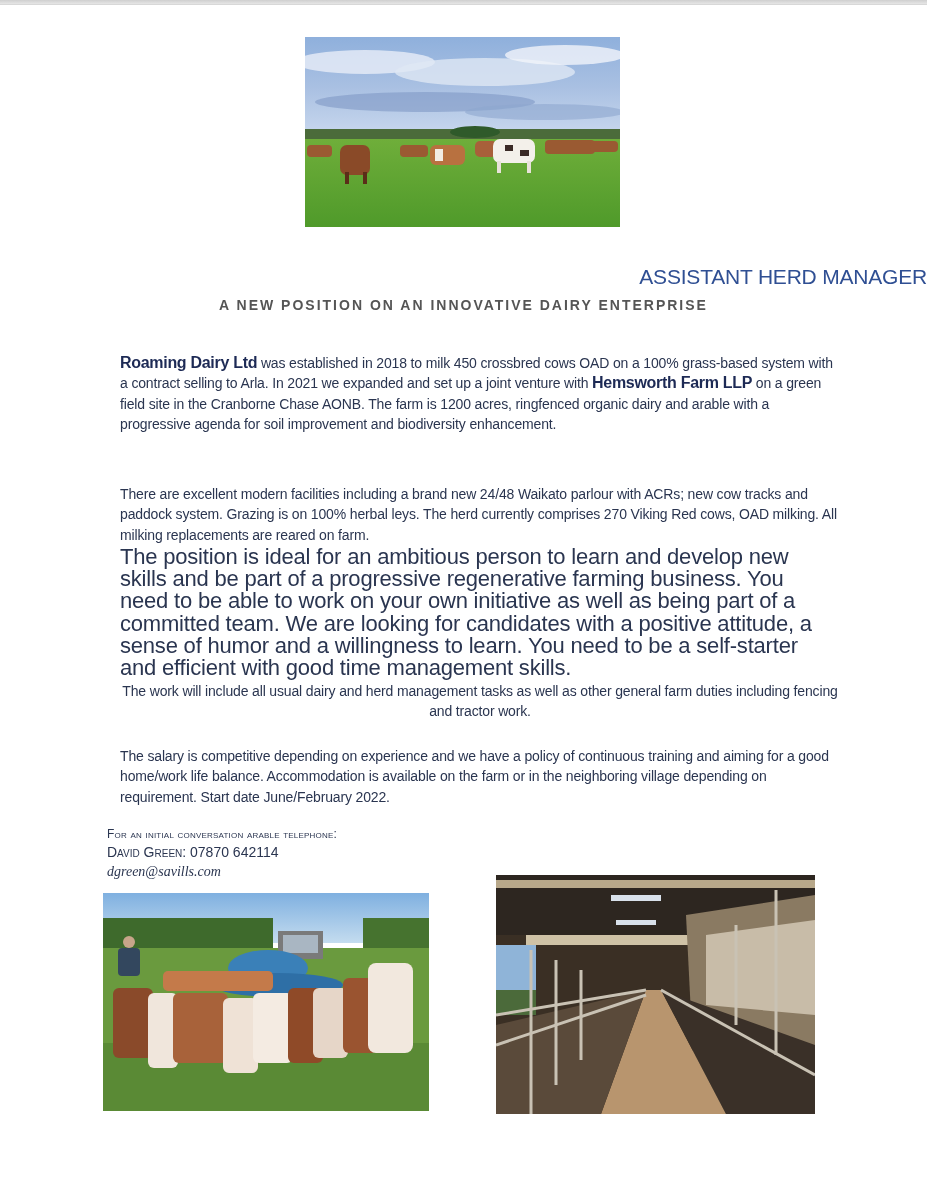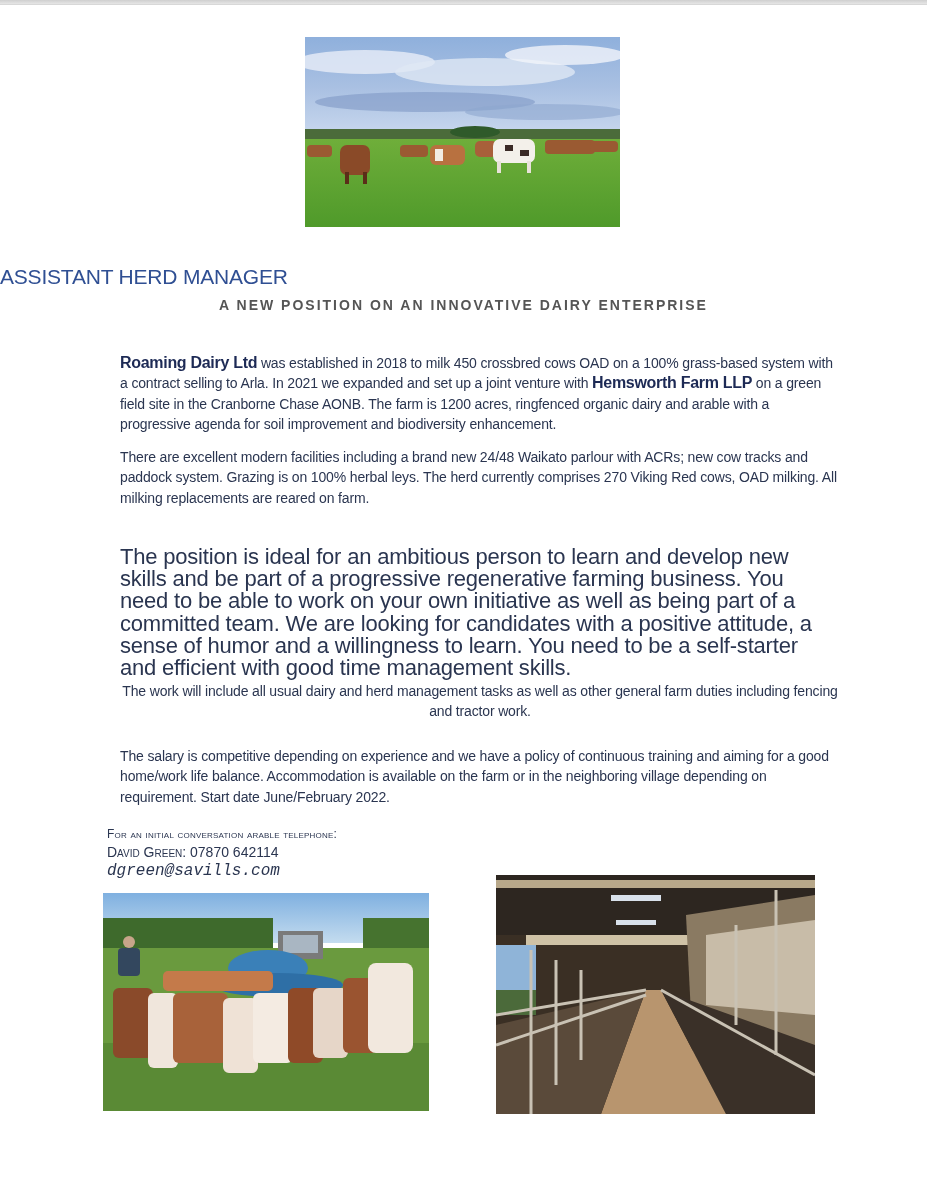--- a/index.html
+++ b/index.html
@@ -16,52 +16,52 @@
     }
     .photo { position: absolute; overflow: hidden; }
     .photo svg { display: block; width: 100%; height: 100%; }
 
     #hero-photo { left: 305px; top: 37px; width: 315px; height: 190px; }
     #calves-photo { left: 103px; top: 893px; width: 326px; height: 218px; }
     #parlour-photo { left: 496px; top: 875px; width: 319px; height: 239px; }
 
     .title {
       position: absolute; left: 0; width: 927px; top: 265px;
-      text-align: left; font-size: 21px; color: #2f4f93;
+      text-align: right; font-size: 21px; color: #2f4f93;
       font-family: "Liberation Sans", sans-serif; letter-spacing: -0.2px;
     }
     .subtitle {
       position: absolute; left: 0; width: 927px; top: 297px;
       text-align: center; font-size: 14px; font-weight: bold; color: #555555;
       letter-spacing: 2px; font-family: "Liberation Sans", sans-serif;
     }
     .para {
       position: absolute; left: 107px; width: 720px;
       font-size: 14px; line-height: 20.3px; color: #2a3550;
       font-family: "Liberation Sans", sans-serif; letter-spacing: -0.15px; margin-left: 13px;
     }
     .para .strong-name { font-size: 16px; font-weight: bold; color: #1d2a55; letter-spacing: -0.3px; }
     #p1 { top: 353px; }
-    #p2 { top: 447px; }
+    #p2 { top: 484px; }
     #p3 { top: 546px; font-size: 22px; line-height: 22.2px; width: 715px; letter-spacing: -0.2px; }
     #p4 { top: 681px; text-align: center; }
     #p5 { top: 746px; }
 
     .contact { position: absolute; left: 107px; top: 826px; color: #2a3550; }
     .contact .line1 {
       font-size: 12px; font-variant: small-caps; letter-spacing: 0.2px; line-height: 17px;
       font-family: "Liberation Sans", sans-serif;
     }
     .contact .line2 {
       font-size: 14px; font-variant: small-caps; line-height: 19px;
       font-family: "Liberation Sans", sans-serif;
     }
     .contact .line3 {
-      font-size: 16px; font-style: italic; line-height: 19px;
-      font-family: Liberation Mono, monospace;
+      font-size: 14px; font-style: italic; line-height: 19px;
+      font-family: Liberation Serif, serif;
     }
   </style>
 </head>
 <body>
 
 <div class="top-rule"></div>
 
 <div class="photo" id="hero-photo">
   <svg viewBox="0 0 315 190" preserveAspectRatio="none">
     <defs>

